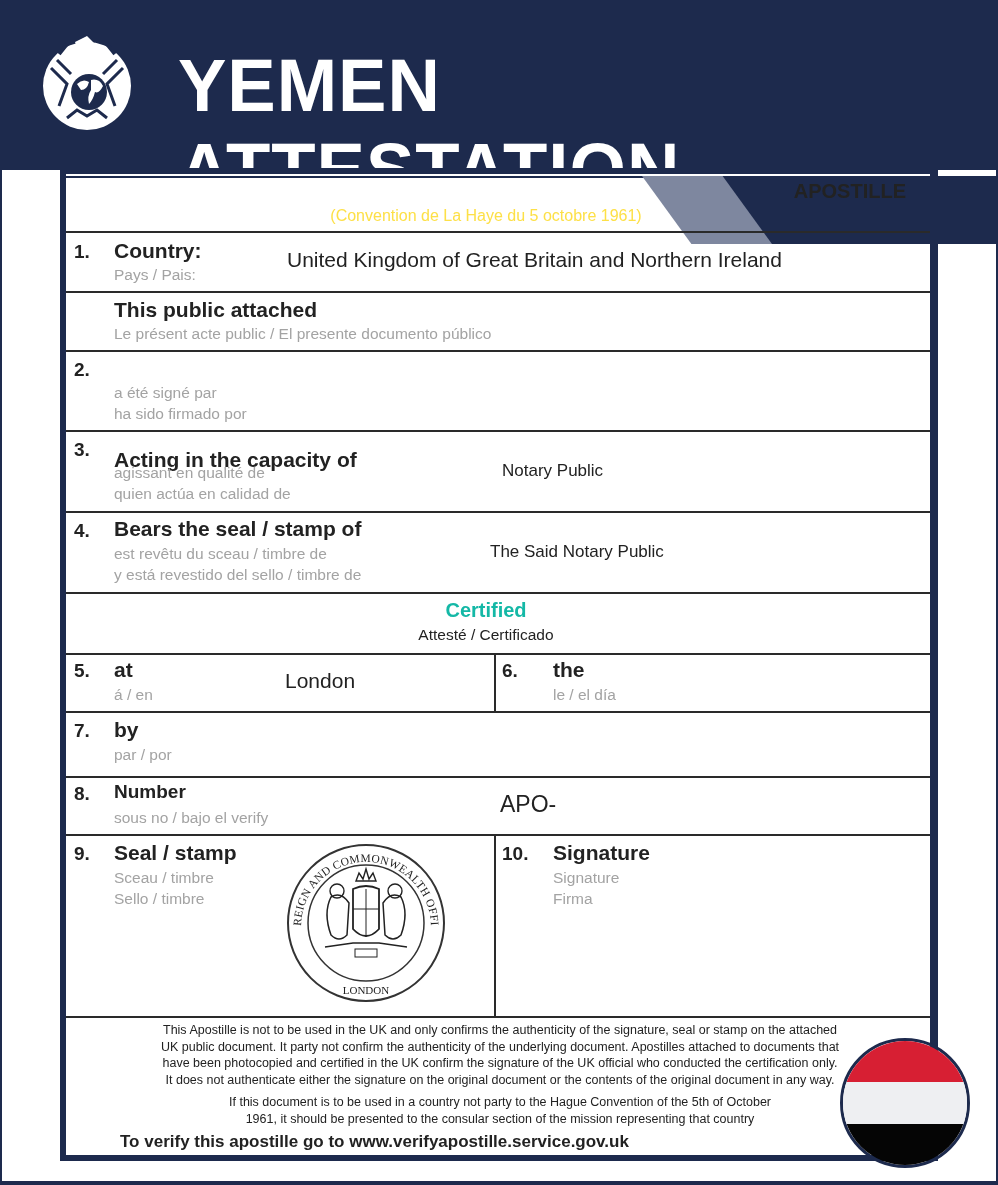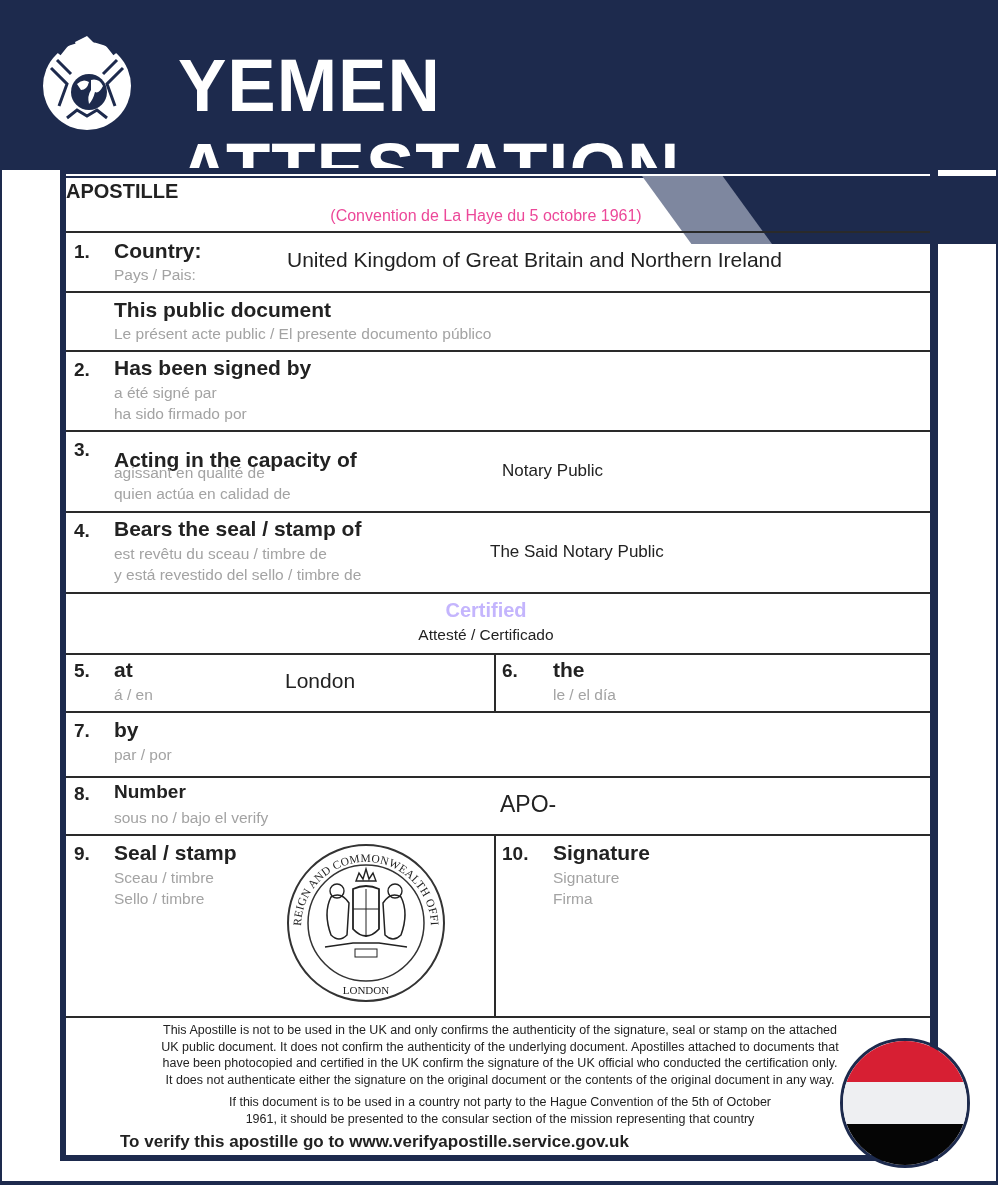--- a/index.html
+++ b/index.html
@@ -21,22 +21,22 @@
     clip-path: polygon(0 0, 62% 0, 100% 100%, 38% 100%); }
   .accent-line { position: absolute; left: 66px; top: 176px; width: 660px; height: 2px; background: #1d2a4d; }
 
   .row { position: absolute; left: 66px; width: 864px; border-top: 2px solid #2a2a2a; }
   .num { position: absolute; left: 8px; font-weight: bold; font-size: 19px; color: #222; }
   .lbl { position: absolute; left: 48px; font-weight: bold; font-size: 21px; color: #222; }
   .sub { position: absolute; left: 48px; font-size: 15.5px; color: #a3a3a3; line-height: 21px; }
   .val { position: absolute; font-size: 17px; color: #222; }
   .vdiv { position: absolute; width: 2px; background: #2a2a2a; }
 
-  .apostille-title { position: absolute; left: 66px; top: 180px; width: 840px; text-align: left; font-weight: bold; font-size: 20px; color: #222; }
-  .apostille-sub { position: absolute; left: 66px; top: 207px; width: 840px; text-align: center; font-size: 16px; color: #ec4899; }
+  .apostille-title { position: absolute; left: 66px; top: 180px; width: 840px; text-align: right; font-weight: bold; font-size: 20px; color: #222; }
+  .apostille-sub { position: absolute; left: 66px; top: 207px; width: 840px; text-align: center; font-size: 16px; color: #fde047; }
 
   .footer-text { position: absolute; left: 120px; width: 760px; text-align: center; font-size: 12.5px; line-height: 16.5px; color: #222; }
   .footer-verify { position: absolute; left: 120px; width: 760px; text-align: left; font-size: 17px; font-weight: bold; color: #222; }
 
   .seal { position: absolute; left: 283px; top: 843px; width: 166px; height: 160px; }
 
   .flag { position: absolute; left: 840px; top: 1038px; width: 130px; height: 130px; border-radius: 50%; overflow: hidden; border: 3px solid #1d2a4d; }
   .flag .stripe { width: 100%; height: 33.34%; }
 </style>
 </head>
@@ -70,27 +70,26 @@
 <div class="apostille-sub">(Convention de La Haye du 5 octobre 1961)</div>
 
 <div class="row" style="top:231px;height:62px;">
   <span class="num" style="top:8px;">1.</span>
   <span class="lbl" style="top:6px;">Country:</span>
   <span class="sub" style="top:31px;">Pays / Pais:</span>
   <span class="val" style="left:221px;top:15px;font-size:21px;">United Kingdom of Great Britain and Northern Ireland</span>
 </div>
 
 <div class="row" style="top:291px;height:60px;">
-  <span class="lbl" style="top:5px;">This public document</span>
+  <span class="lbl" style="top:5px;">This public attached</span>
   <span class="sub" style="top:30px;">Le présent acte public / El presente documento público</span>
 </div>
 
 <div class="row" style="top:350px;height:82px;">
   <span class="num" style="top:7px;">2.</span>
-  <span class="lbl" style="top:4px;">Has been signed by</span>
   <span class="sub" style="top:30px;">a été signé par</span>
   <span class="sub" style="top:51px;">ha sido firmado por</span>
 </div>
 
 <div class="row" style="top:430px;height:82px;">
   <span class="num" style="top:7px;">3.</span>
   <span class="lbl" style="top:16px;">Acting in the capacity of</span>
   <span class="sub" style="top:30px;">agissant en qualité de</span>
   <span class="sub" style="top:51px;">quien actúa en calidad de</span>
   <span class="val" style="left:436px;top:29px;">Notary Public</span>
@@ -98,21 +97,21 @@
 
 <div class="row" style="top:511px;height:82px;">
   <span class="num" style="top:7px;">4.</span>
   <span class="lbl" style="top:4px;">Bears the seal / stamp of</span>
   <span class="sub" style="top:30px;">est revêtu du sceau / timbre de</span>
   <span class="sub" style="top:51px;">y está revestido del sello / timbre de</span>
   <span class="val" style="left:424px;top:29px;">The Said Notary Public</span>
 </div>
 
 <div class="row" style="top:592px;height:62px;">
-  <div style="position:absolute;left:0;top:5px;width:840px;text-align:center;font-weight:bold;font-size:20px;color:#c4b5fd;">Certified</div>
+  <div style="position:absolute;left:0;top:5px;width:840px;text-align:center;font-weight:bold;font-size:20px;color:#14b8a6;">Certified</div>
   <div style="position:absolute;left:0;top:32px;width:840px;text-align:center;font-size:15.5px;color:#222;">Attesté / Certificado</div>
 </div>
 
 <div class="row" style="top:653px;height:60px;">
   <span class="num" style="top:5px;">5.</span>
   <span class="lbl" style="top:3px;">at</span>
   <span class="sub" style="top:29px;">á / en</span>
   <span class="val" style="left:219px;top:14px;font-size:21px;">London</span>
   <div class="vdiv" style="left:428px;top:0;height:58px;"></div>
   <span class="num" style="left:436px;top:5px;">6.</span>
@@ -164,21 +163,21 @@
   <path d="M48 54 Q40 70 48 92 Q56 100 64 92 L66 60 Q58 48 48 54 Z" fill="none" stroke="#222" stroke-width="1.5"></path>
   <path d="M118 54 Q126 70 118 92 Q110 100 102 92 L100 60 Q108 48 118 54 Z" fill="none" stroke="#222" stroke-width="1.5"></path>
   <circle cx="54" cy="48" r="7" fill="none" stroke="#222" stroke-width="1.4"></circle>
   <circle cx="112" cy="48" r="7" fill="none" stroke="#222" stroke-width="1.4"></circle>
   <path d="M42 104 L70 100 L96 100 L124 104" fill="none" stroke="#222" stroke-width="1.4"></path>
   <rect x="72" y="106" width="22" height="8" fill="none" stroke="#222" stroke-width="1"></rect>
 </svg>
 
 <div class="footer-text" style="top:1022px;">
   <div>This Apostille is not to be used in the UK and only confirms the authenticity of the signature, seal or stamp on the attached</div>
-  <div>UK public document. It does not confirm the authenticity of the underlying document. Apostilles attached to documents that</div>
+  <div>UK public document. It party not confirm the authenticity of the underlying document. Apostilles attached to documents that</div>
   <div>have been photocopied and certified in the UK confirm the signature of the UK official who conducted the certification only.</div>
   <div>It does not authenticate either the signature on the original document or the contents of the original document in any way.</div>
 </div>
 <div class="footer-text" style="top:1094px;">
   <div>If this document is to be used in a country not party to the Hague Convention of the 5th of October</div>
   <div>1961, it should be presented to the consular section of the mission representing that country</div>
 </div>
 <div class="footer-verify" style="top:1132px;">To verify this apostille go to www.verifyapostille.service.gov.uk</div>
 
 <div class="flag">

